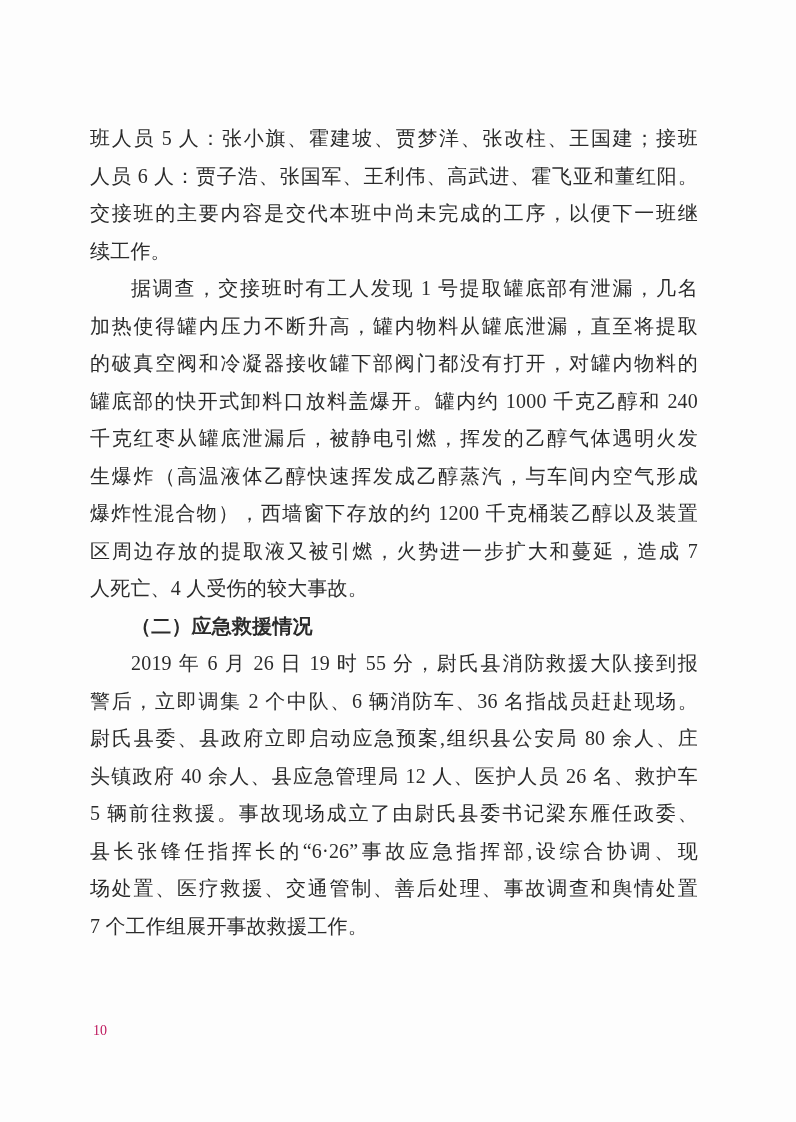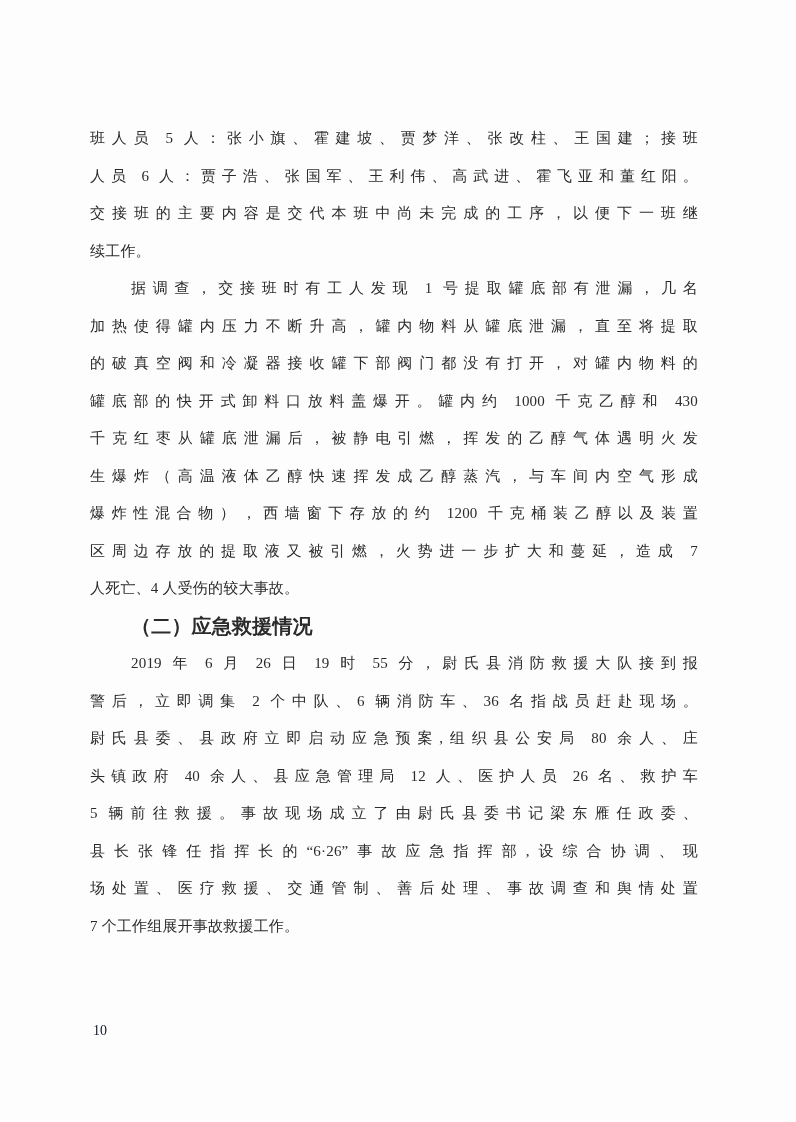--- a/index.html
+++ b/index.html
@@ -18,21 +18,21 @@
   }
   .text-block {
     position: absolute;
     left: 90px;
     top: 120px;
     width: 608px;
   }
   .line {
     height: 37.5px;
     line-height: 37.5px;
-    font-size: 15px;
+    font-size: 20px;
     text-align: justify;
     text-align-last: justify;
     letter-spacing: 0.2px;
   }
   .line.last {
     text-align: right;
     text-align-last: left;
   }
   .line.indent {
     text-indent: 41px;
@@ -43,42 +43,42 @@
     text-align: left;
     text-align-last: left;
     text-indent: 41px;
   }
   .page-number {
     position: absolute;
     left: 93px;
     top: 1022px;
     font-size: 14px;
     line-height: 18px;
-    color: #0f172a;
+    color: #be185d;
   }
 </style>
 </head>
 <body>
 
 <div class="page">
 
   <div class="text-block">
 
     <div>
       <div class="line">班人员 5 人：张小旗、霍建坡、贾梦洋、张改柱、王国建；接班</div>
       <div class="line">人员 6 人：贾子浩、张国军、王利伟、高武进、霍飞亚和董红阳。</div>
       <div class="line">交接班的主要内容是交代本班中尚未完成的工序，以便下一班继</div>
       <div class="line last">续工作。</div>
     </div>
 
     <div>
       <div class="line indent">据调查，交接班时有工人发现 1 号提取罐底部有泄漏，几名</div>
       <div class="line">加热使得罐内压力不断升高，罐内物料从罐底泄漏，直至将提取</div>
       <div class="line">的破真空阀和冷凝器接收罐下部阀门都没有打开，对罐内物料的</div>
-      <div class="line">罐底部的快开式卸料口放料盖爆开。罐内约 1000 千克乙醇和 430</div>
+      <div class="line">罐底部的快开式卸料口放料盖爆开。罐内约 1000 千克乙醇和 240</div>
       <div class="line">千克红枣从罐底泄漏后，被静电引燃，挥发的乙醇气体遇明火发</div>
       <div class="line">生爆炸（高温液体乙醇快速挥发成乙醇蒸汽，与车间内空气形成</div>
       <div class="line">爆炸性混合物），西墙窗下存放的约 1200 千克桶装乙醇以及装置</div>
       <div class="line">区周边存放的提取液又被引燃，火势进一步扩大和蔓延，造成 7</div>
       <div class="line last">人死亡、4 人受伤的较大事故。</div>
     </div>
 
     <div>
       <div class="line heading">（二）应急救援情况</div>
     </div>

